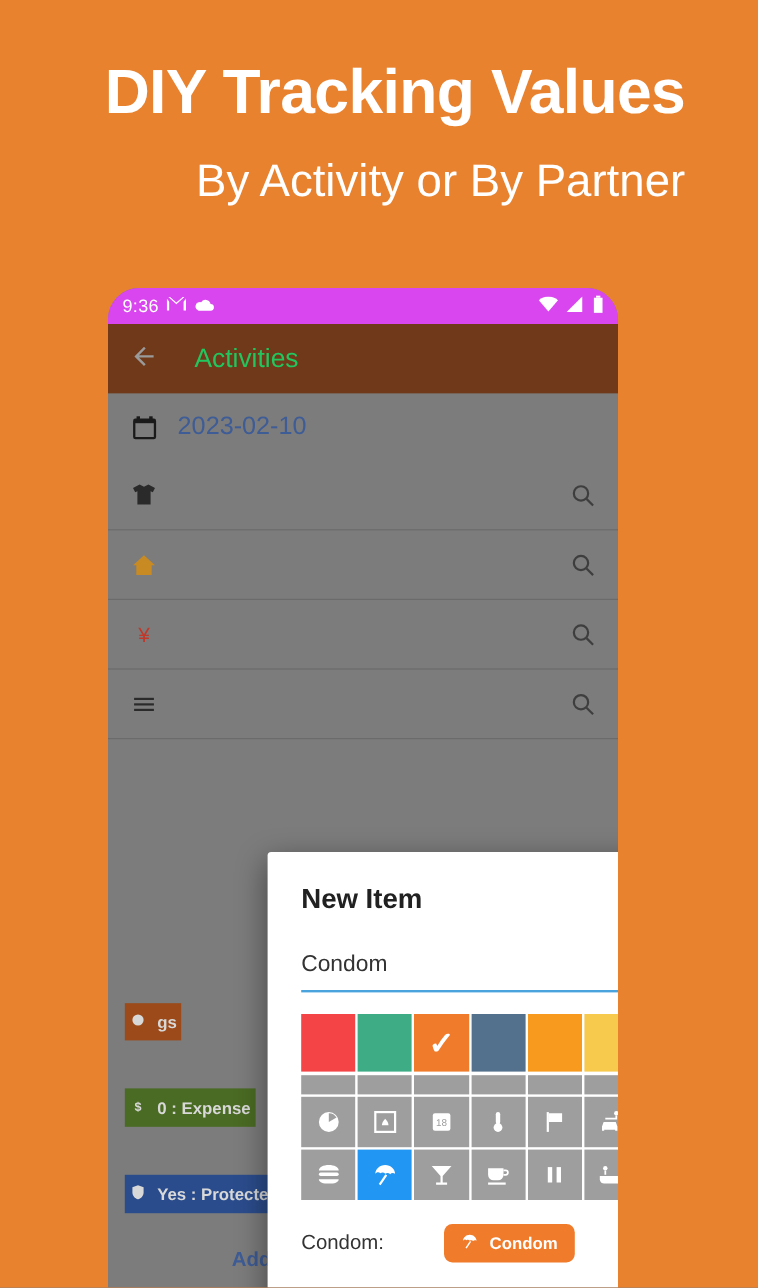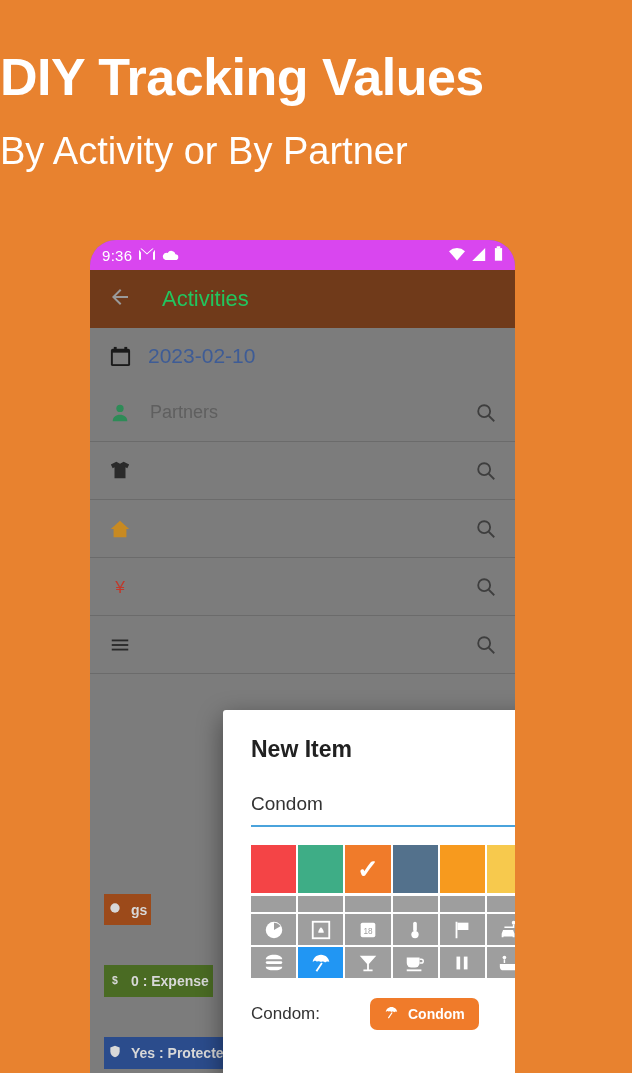--- a/index.html
+++ b/index.html
@@ -4,21 +4,21 @@
 <style>
   html,body{margin:0;padding:0;}
   body{
     width:632px;height:1073px;
     background:#E8822F;
     font-family:"Liberation Sans", sans-serif;
     overflow:hidden;
     position:relative;
   }
   
-  .promo{position:absolute;left:0;top:0;width:571px;text-align:left;}
+  .promo{position:absolute;left:0;top:0;width:571px;text-align:right;}
   .promo-title{
     font-size:52px;font-weight:bold;color:#ffffff;
     letter-spacing:-0.5px;margin-top:50px;line-height:1.05;
   }
   .promo-sub{
     font-size:38px;font-weight:normal;color:#ffffff;
     margin-top:26px;line-height:1.1;
   }
   
   .phone{
@@ -76,21 +76,21 @@
     font-size:19px;color:#333;padding-bottom:10px;
     border-bottom:2px solid #4AA3DC;
   }
   .swatches{display:flex;gap:2px;margin:18px 28px 0 28px;}
   .swatch{flex:1;height:48px;display:flex;align-items:center;justify-content:center;}
   .check{color:#fff;font-size:26px;line-height:1;font-weight:bold;}
   .greybar-row{display:flex;gap:2px;margin:3px 28px 0 28px;}
   .greybar{flex:1;height:16px;background:#9e9e9e;}
   .iconrow{display:flex;gap:2px;margin:2px 28px 0 28px;}
   .icell{
-    flex:1;height:31px;background:#9e9e9e;
+    flex:1;height:42px;background:#9e9e9e;
     display:flex;align-items:center;justify-content:center;
   }
   .icell.sel{background:#2196F3;}
   .icell svg{fill:#ffffff;}
   .preview{
     display:flex;align-items:center;gap:50px;
     margin:20px 28px 0 28px;
   }
   .preview-label{font-size:17px;color:#333;}
   .pv-chip{
@@ -164,35 +164,20 @@
         <svg width="23" height="23" viewBox="0 0 24 24">
             <rect x="2" y="4" width="20" height="18" rx="2" fill="#1a1a1a"></rect>
             <rect x="4" y="8" width="16" height="12" fill="#7c7c7c"></rect>
             <rect x="5" y="2" width="3" height="4" fill="#1a1a1a"></rect>
             <rect x="16" y="2" width="3" height="4" fill="#1a1a1a"></rect>
           </svg>
       </span>
       <span class="date-text">2023-02-10</span>
     </div>
 
-    <div class="row">
-      <span class="icon-sq">
-        <svg width="22" height="22" viewBox="0 0 24 24">
-            <circle cx="12" cy="7" r="4" fill="#2E8B57"></circle>
-            <path fill="#2E8B57" d="M4 21c0-4.4 3.6-7 8-7s8 2.6 8 7z"></path>
-          </svg>
-      </span>
-      <span class="row-label">Partners</span>
-      <span class="search-ic">
-        <svg width="22" height="22" viewBox="0 0 24 24">
-            <circle cx="10" cy="10" r="6.5" fill="none" stroke="#2a2a2a" stroke-width="2"></circle>
-            <line x1="15" y1="15" x2="21" y2="21" stroke="#2a2a2a" stroke-width="2"></line>
-          </svg>
-      </span>
-    </div>
 
     <div class="row">
       <span class="icon-sq">
         <svg width="22" height="22" viewBox="0 0 24 24">
             <path fill="#2a2a2a" d="M8 2 2 5l2 4 2-1v12h12V8l2 1 2-4-6-3-4 2z"></path>
           </svg>
       </span>
       <span class="row-label"></span>
       <span class="search-ic">
         <svg width="22" height="22" viewBox="0 0 24 24">

